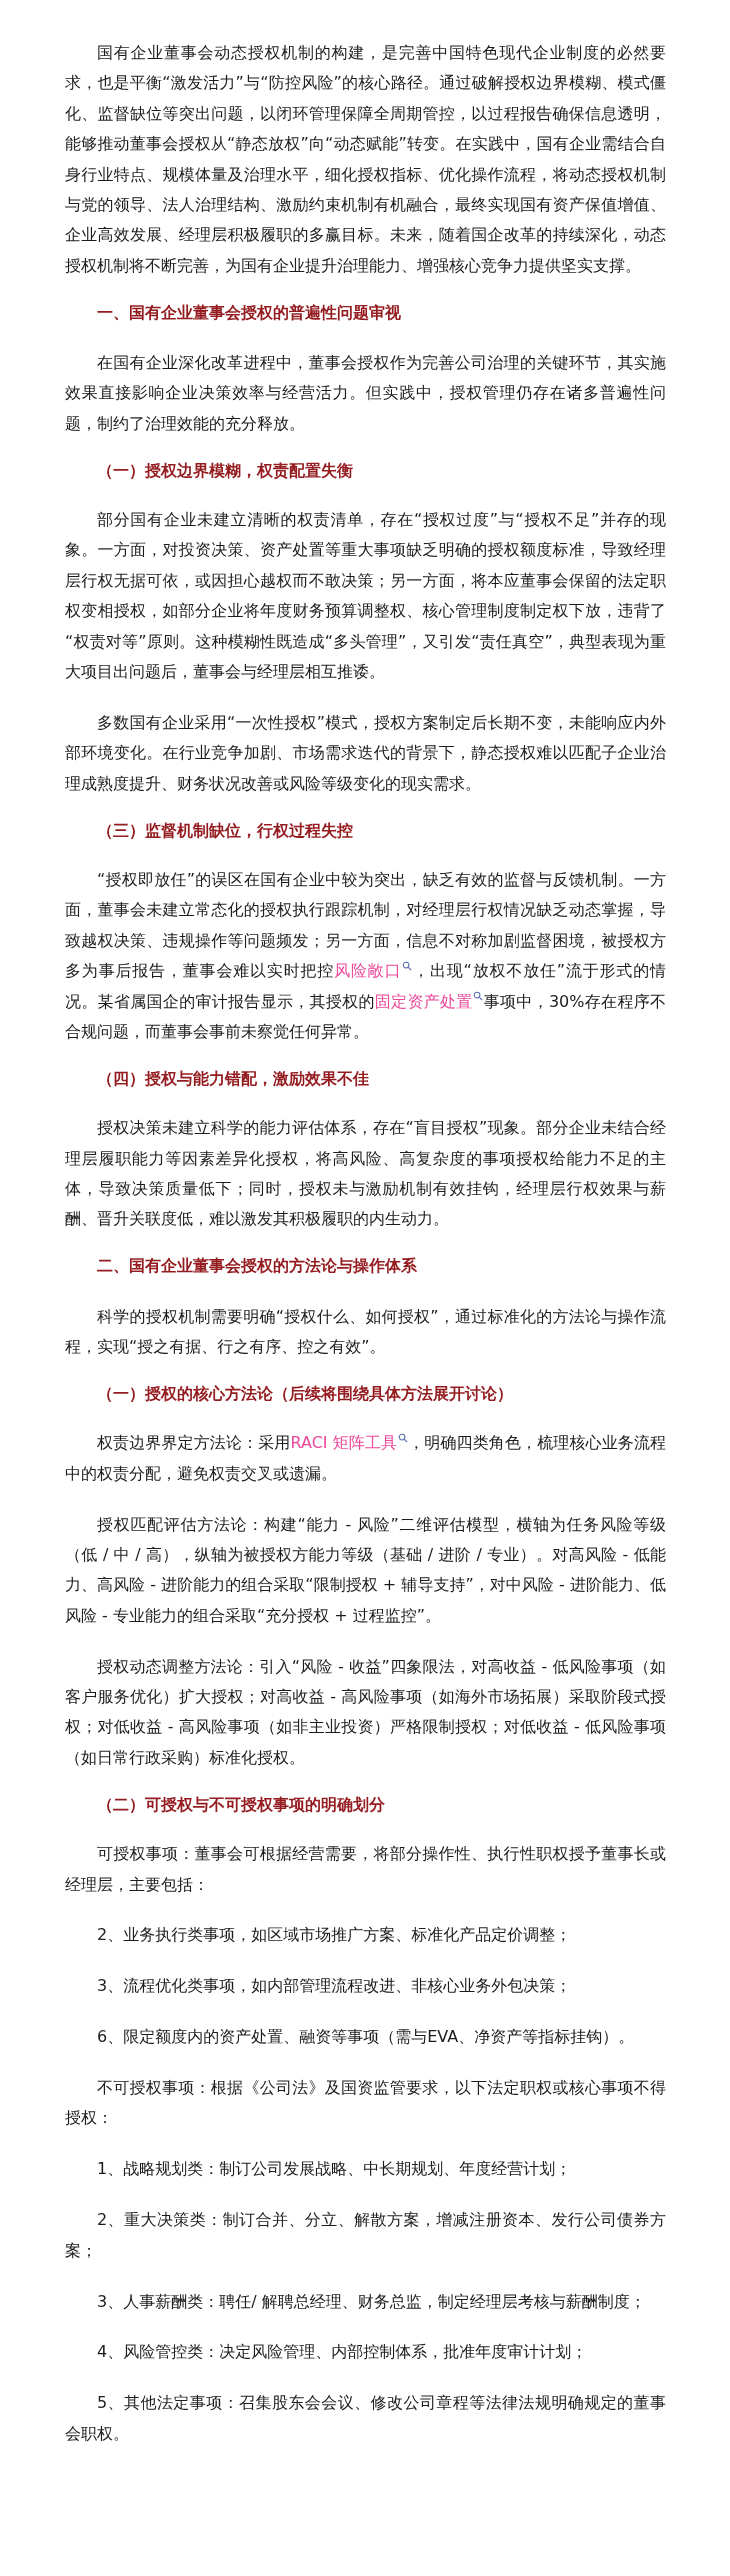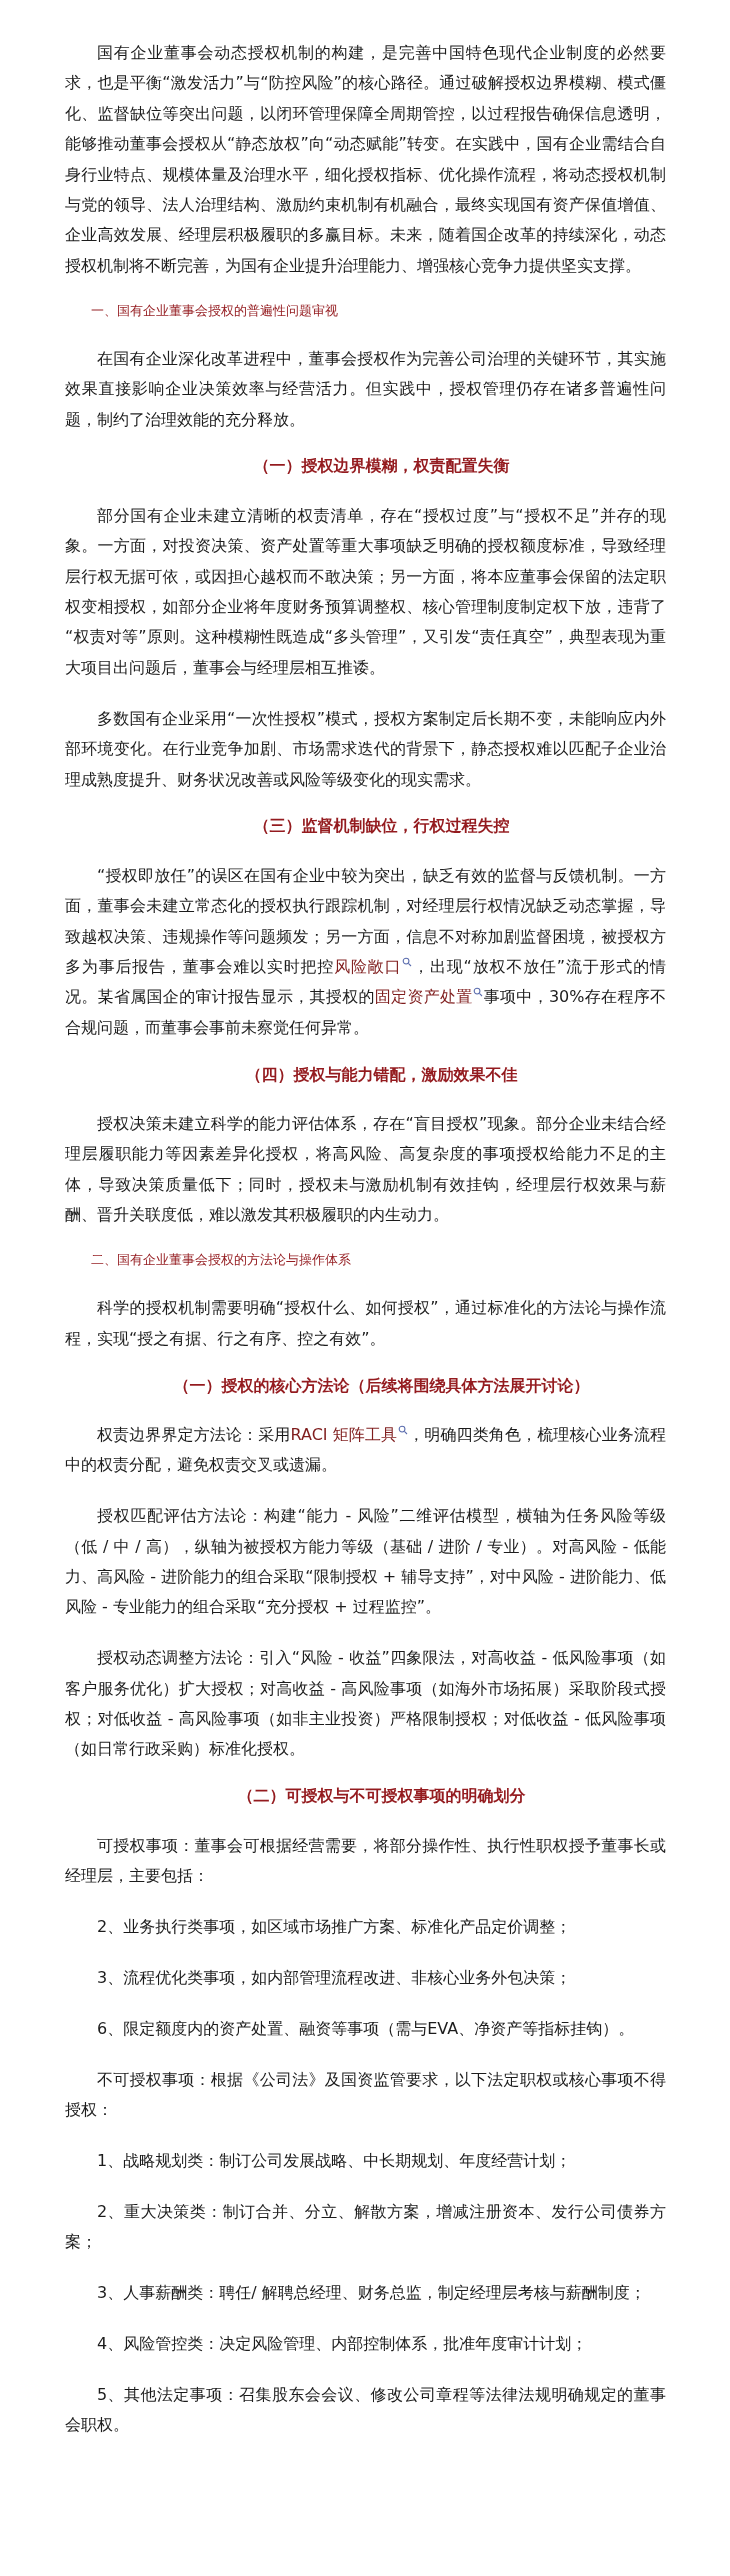--- a/index.html
+++ b/index.html
@@ -15,36 +15,35 @@
   p.body{
     font-size:16px;
     line-height:1.9;
     text-align:justify;
     text-indent:2em;
     margin:0 0 20.5px 0;
   }
   .b{font-weight:400;}
   .h1{
     color:#941B1F;
-    font-size:13px;
-    font-weight:400;
+    font-size:16px;
+    font-weight:700;
     margin:10.6px 0 24px 0;
     text-indent:2em;
     line-height:1.4;
   }
   .h2{
     color:#941B1F;
     font-size:16px;
     font-weight:700;
     margin:9px 0 23px 0;
     text-indent:2em;
     line-height:1.4;
-    text-align:center;
   }
-  .lnk{color:#7f1d1d;text-decoration:none;cursor:pointer;}
+  .lnk{color:#ec4899;text-decoration:none;cursor:pointer;}
   .baike{width:10px;height:10px;vertical-align:5.3px;margin-left:0.8px;}
 </style>
 </head>
 <body>
 
 <div class="page">
 
   <p class="body"><span>国有企业董事会动态授权机制的构建，是完善中国特色现代企业制度的必然要求，也是平衡“激发活力”与“防控风险”的核心路径。通过破解授权边界模糊、模式僵化、监督缺位等突出问题，以闭环管理保障全周期管控，以过程报告确保信息透明，能够推动董事会授权从“静态放权”向“动态赋能”转变。在实践中，</span><span class="b">国有企业需结合自身行业特点、规模体量及治理水平，细化授权指标、优化操作流程，将动态授权机制与党的领导、法人治理结构、激励约束机制有机融合，最终实现国有资产保值增值、企业高效发展、经理层积极履职的多赢目标。</span><span>未来，随着国企改革的持续深化，动态授权机制将不断完善，为国有企业提升治理能力、增强核心竞争力提供坚实支撑。</span></p>
 
   <h2 class="h1">一、国有企业董事会授权的普遍性问题审视</h2>

